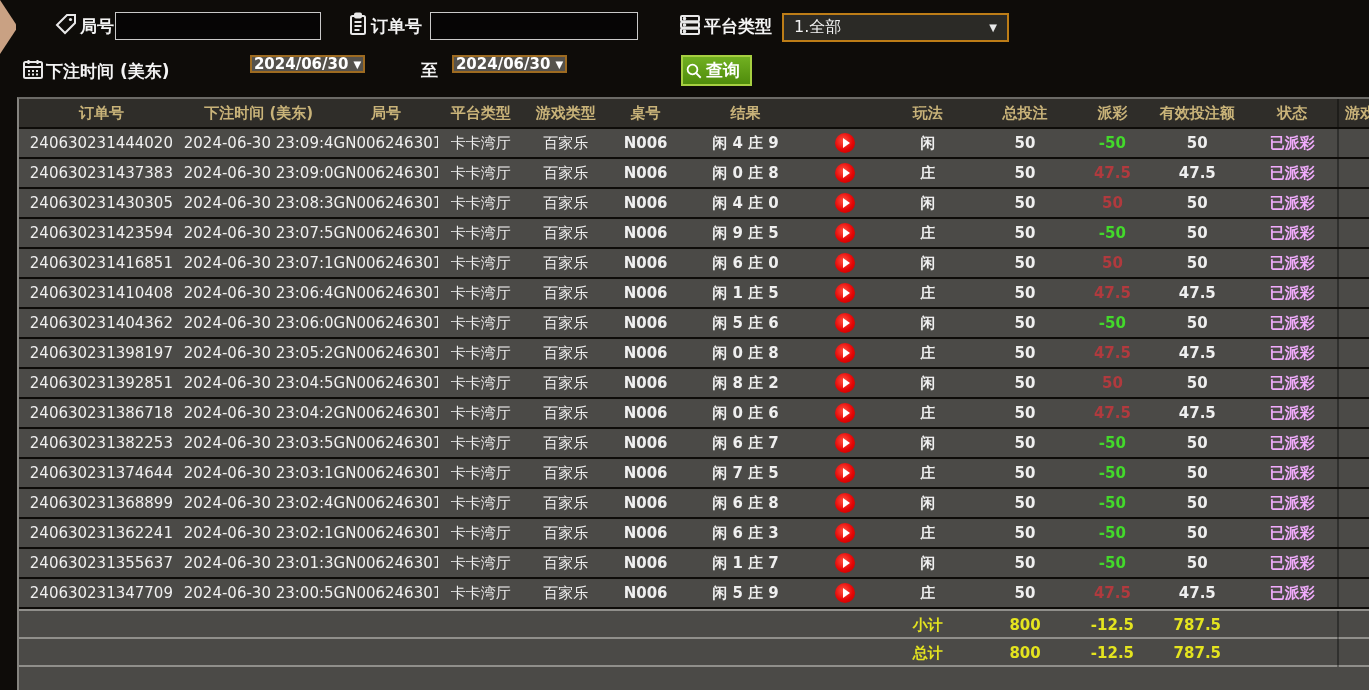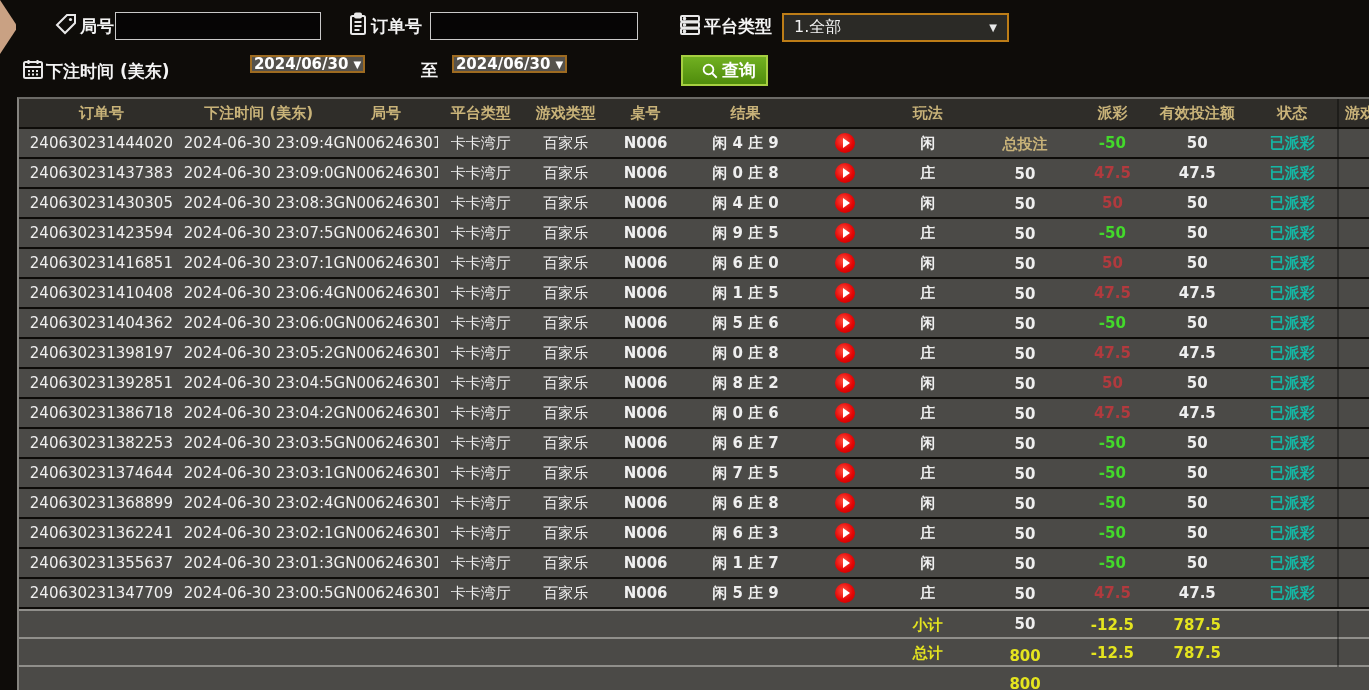--- a/index.html
+++ b/index.html
@@ -32,21 +32,21 @@
     display:flex; align-items:center; padding:12px 10px; cursor:pointer;
   }
   .select-box .arrow { margin-left:auto; font-size:10px; color:#e8e8e8; }
   .date-btn {
     position:absolute; height:18px; background:#55524c;
     border:2px solid #9d6b21; color:#fff; font-size:15px; font-weight:bold;
     display:flex; align-items:center; justify-content:center; gap:5px; cursor:pointer;
   }
   .date-btn .arrow { font-size:10px; }
   .query-btn {
-    position:absolute; height:31px; padding:0 10px 0 18px;
+    position:absolute; height:31px; padding:0 10px 0 2px;
     background:linear-gradient(180deg,#71b021 0%,#4f8c0c 100%);
     border:2px solid #a6cf41; color:#fff; font-size:17px; font-weight:bold;
     display:flex; align-items:center; gap:3px; cursor:pointer;
   }
   .query-btn svg { width:18px; height:18px; }
   
   .table-wrap {
     position:absolute; left:17px; top:97px; width:1410px;
     border-left:2px solid #85847f; border-top:2px solid #6b6a66;
   }
@@ -55,26 +55,26 @@
   .thead { background:#2f2d29; margin-bottom:2px; }
   .thead .cell { color:#c9b379; font-weight:bold; font-size:15px; }
   .cell {
     height:28px; line-height:28px; text-align:center; font-size:15px;
     white-space:nowrap; overflow:hidden; color:#efefef;
   }
   .c1{width:165px;font-weight:normal;} .c2{width:150px;font-weight:normal;}
   .c3{width:105px;font-weight:normal;} .c4{width:85px;}
   .c5{width:85px;} .c6{width:75px;font-weight:bold;}
   .c7{width:125px;font-weight:bold;} .c8{width:75px;}
-  .c9{width:90px;font-weight:bold;} .c10{width:105px;font-weight:bold;margin-top:31px;}
+  .c9{width:90px;font-weight:bold;} .c10{width:105px;font-weight:bold;}
   .c11{width:70px;font-weight:bold;} .c12{width:100px;font-weight:bold;}
   .c13{width:90px;font-weight:bold;} .c14{width:90px;border-left:2px solid rgba(0,0,0,0.35);text-align:left;padding-left:6px;}
   .loss { color:#43d92b; }
   .win  { color:#b13a3e; }
-  .status { color:#14b8a6; font-weight:bold; }
+  .status { color:#f0abfc; font-weight:bold; }
   .summary { border-top:2px solid #908f8b; }
   .summary .cell { color:#e4e41f; font-weight:bold; }
   .empty-row { height:40px; background:#4b4a47; border-top:2px solid #908f8b; }
   .play-btn {
     display:inline-block; width:20px; height:20px; border-radius:50%;
     margin-top:4px; cursor:pointer;
     background:radial-gradient(circle at 42% 38%, #ff5040 0%, #e60606 55%, #b60000 100%);
     position:relative;
   }
   .play-btn::after {

